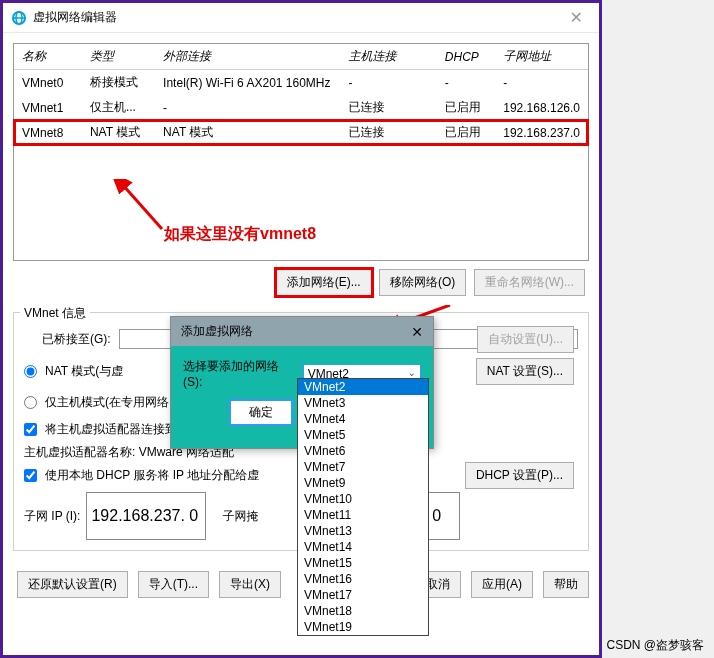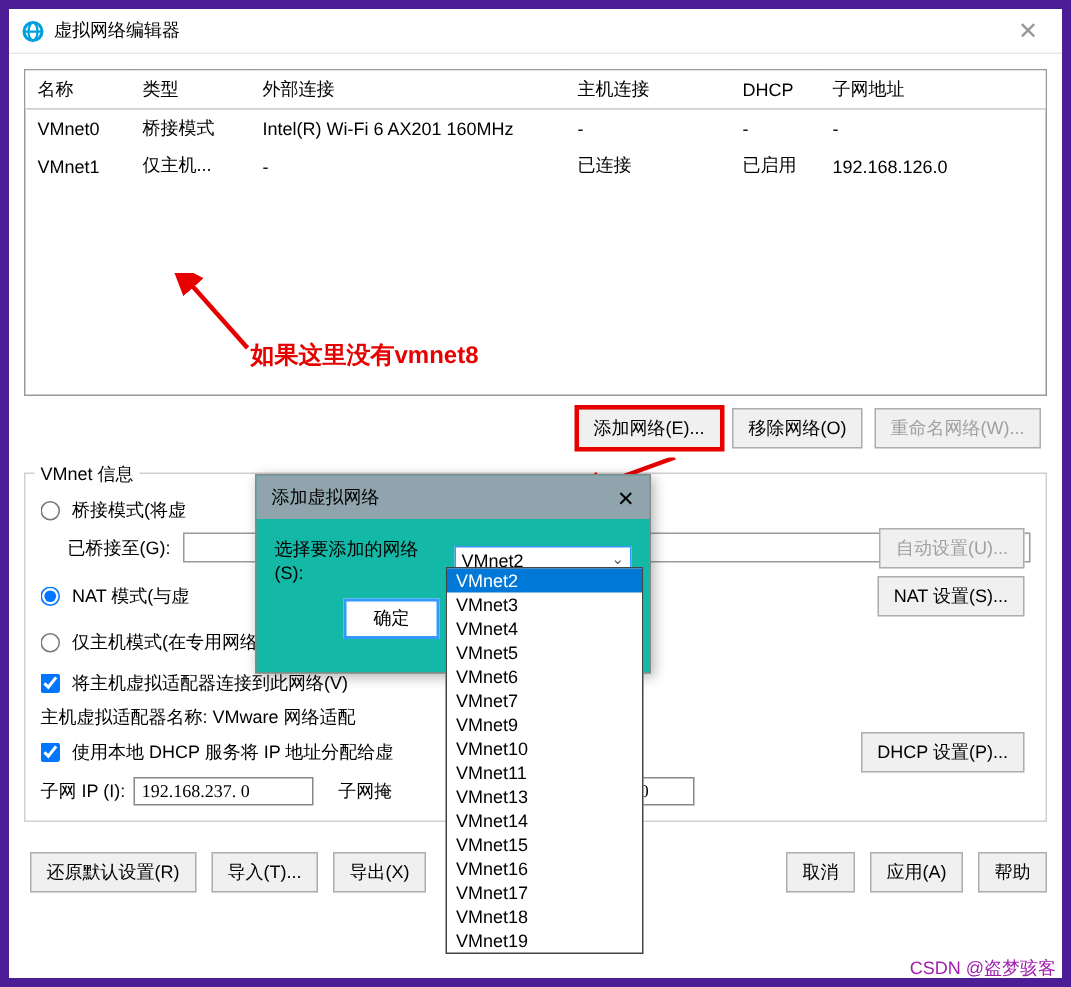--- a/index.html
+++ b/index.html
@@ -1,57 +1,57 @@
 <!DOCTYPE html>
 <html><head>
   <meta charset="utf-8">
   <style>
     * { box-sizing: border-box; margin: 0; padding: 0; }
     body { font-family: "Microsoft YaHei", "Segoe UI", sans-serif; font-size: 12px; background: #f0f0f0; width: 714px; height: 658px; overflow: hidden; position: relative; }
-    .window { background: #fff; border: 6px solid #4c1d95; width: 714px; height: 658px; }
+    .window { background: #fff; border: 3px solid #4c1d95; width: 602px; height: 658px; }
     .titlebar { height: 30px; display: flex; align-items: center; padding: 0 8px; border-bottom: 1px solid #e8e8e8; }
     .titlebar-icon { width: 16px; height: 16px; margin-right: 6px; }
     .titlebar-text { flex: 1; }
     .titlebar-close { font-size: 16px; color: #999; cursor: pointer; padding: 0 8px; }
     .content { padding: 10px; }
     .table-wrap { border: 1px solid #999; height: 218px; background: #fff; position: relative; }
     .table { width: 100%; border-collapse: collapse; font-size: 12px; }
-    .table th { text-align: left; padding: 4px 8px; font-weight: normal; border-bottom: 1px solid #d0d0d0; background: #fff; }
+    .table th { text-align: left; padding: 4px 8px; font-weight: normal; border-bottom: 1px solid #d0d0d0; background: #fff; font-style: italic; }
     .table td { padding: 4px 8px; }
     .highlight-row { outline: 3px solid #e60000; outline-offset: -2px; }
     .annotation { position: absolute; color: #e60000; font-size: 16px; font-weight: bold; left: 150px; top: 180px; pointer-events: none; }
     .arrow1 { position: absolute; left: 88px; top: 135px; width: 100px; height: 60px; pointer-events: none; }
     .arrow2 { position: absolute; left: 390px; top: 305px; width: 70px; height: 30px; pointer-events: none; }
     .button-row { text-align: right; padding: 8px 4px; }
     .btn { background: #f0f0f0; border: 1px solid #adadad; padding: 4px 10px; font-size: 12px; font-family: inherit; cursor: pointer; margin-left: 4px; }
     .btn:disabled { color: #a0a0a0; }
     .btn-highlight { outline: 3px solid #e60000; outline-offset: -1px; }
     .fieldset { border: 1px solid #d0d0d0; padding: 10px; margin-top: 8px; position: relative; }
     .fieldset-title { position: absolute; top: -8px; left: 6px; background: #fff; padding: 0 4px; font-size: 12px; }
     .radio-row { display: flex; align-items: center; margin: 6px 0; gap: 4px; }
     .indent { margin-left: 18px; }
     .radio-row label { margin-right: 4px; }
     .dropdown { border: 1px solid #999; padding: 2px 4px; min-width: 280px; height: 20px; }
-    .input-text { border: 1px solid #888; padding: 1px 4px; font-family: Liberation Serif, serif; font-size: 12px; }
+    .input-text { border: 1px solid #888; padding: 14px 4px; font-family: Liberation Sans, sans-serif; font-size: 16px; }
     .bottom-row { display: flex; padding: 10px; gap: 6px; align-items: center; }
     .bottom-row .spacer { flex: 1; }
     .dialog { position: absolute; left: 170px; top: 316px; width: 264px; background: #14b8a6; border: 1px solid #888; box-shadow: 2px 2px 8px rgba(0,0,0,0.3); z-index: 100; }
     .dialog-titlebar { background: #90a4ae; color: #000; padding: 6px 10px; display: flex; align-items: center; }
     .dialog-titlebar .t { flex: 1; }
     .dialog-titlebar .close { font-size: 14px; cursor: pointer; }
     .dialog-body { padding: 12px; }
     .dialog-row { display: flex; align-items: center; margin-bottom: 10px; gap: 6px; }
     .select-box { border: 1px solid #3399ff; padding: 2px 4px; width: 120px; background: #fff; position: relative; }
     .select-arrow { position: absolute; right: 4px; top: 2px; font-size: 10px; color: #555; }
     .btn-ok { border: 2px solid #3399ff; background: #fff; padding: 3px 18px; font-size: 12px; }
     .btn-cancel-d { background: #f0f0f0; border: 1px solid #adadad; padding: 3px 18px; font-size: 12px; }
     .dropdown-list { position: absolute; left: 297px; top: 378px; width: 132px; background: #fff; border: 1px solid #444; z-index: 200; max-height: 280px; }
     .dropdown-list .item { padding: 1px 6px; font-size: 12px; cursor: pointer; }
     .dropdown-list .item.sel { background: #0078d7; color: #fff; }
-    .watermark { position: absolute; right: 10px; bottom: 4px; color: #a21caf; font-size: 12px; z-index: 300; }
+    .watermark { position: absolute; right: 10px; bottom: 4px; color: #000000; font-size: 12px; z-index: 300; }
     .right-btn { position: absolute; right: 14px; }
     input[type=radio], input[type=checkbox] { margin-right: 4px; }
     .subnet-row { display: flex; align-items: center; gap: 6px; margin-top: 8px; }
   </style>
 </head>
 <body>
 
 <div class="window">
   <div class="titlebar">
     <span class="titlebar-icon">
@@ -88,20 +88,28 @@
               <td>-</td>
             </tr>
             <tr>
               <td>VMnet1</td>
               <td>仅主机...</td>
               <td>-</td>
               <td>已连接</td>
               <td>已启用</td>
               <td>192.168.126.0</td>
             </tr>
+            <tr class="highlight-row">
+              <td>VMnet8</td>
+              <td>NAT 模式</td>
+              <td>NAT 模式</td>
+              <td>已连接</td>
+              <td>已启用</td>
+              <td>192.168.237.0</td>
+            </tr>
           </tbody>
       </table>
       <svg class="arrow1">
           <defs>
             <marker id="ah1" markerWidth="10" markerHeight="10" refX="2" refY="3" orient="auto">
               <path d="M0,0 L0,6 L8,3 z" fill="#e60000"></path>
             </marker>
           </defs>
           <line x1="60" y1="50" x2="20" y2="5" stroke="#e60000" stroke-width="3" marker-end="url(#ah1)"></line>
         </svg>
@@ -110,24 +118,20 @@
 
     <div class="button-row">
       <button class="btn btn-highlight">添加网络(E)...</button>
       <button class="btn">移除网络(O)</button>
       <button class="btn" disabled="">重命名网络(W)...</button>
     </div>
 
     <div class="fieldset">
       <span class="fieldset-title">VMnet 信息</span>
 
-      <div class="radio-row">
-        <input type="radio" name="mode" style="">
-        <label>桥接模式(将虚</label>
-      </div>
       <div class="radio-row indent">
         <label>已桥接至(G):</label>
         <div class="dropdown" style="flex:1"></div>
         <button class="btn right-btn" disabled="">自动设置(U)...</button>
       </div>
 
       <div class="radio-row" style="margin-top:14px">
         <input type="radio" name="mode" checked="" style="">
         <label>NAT 模式(与虚</label>
         <button class="btn right-btn">NAT 设置(S)...</button>

